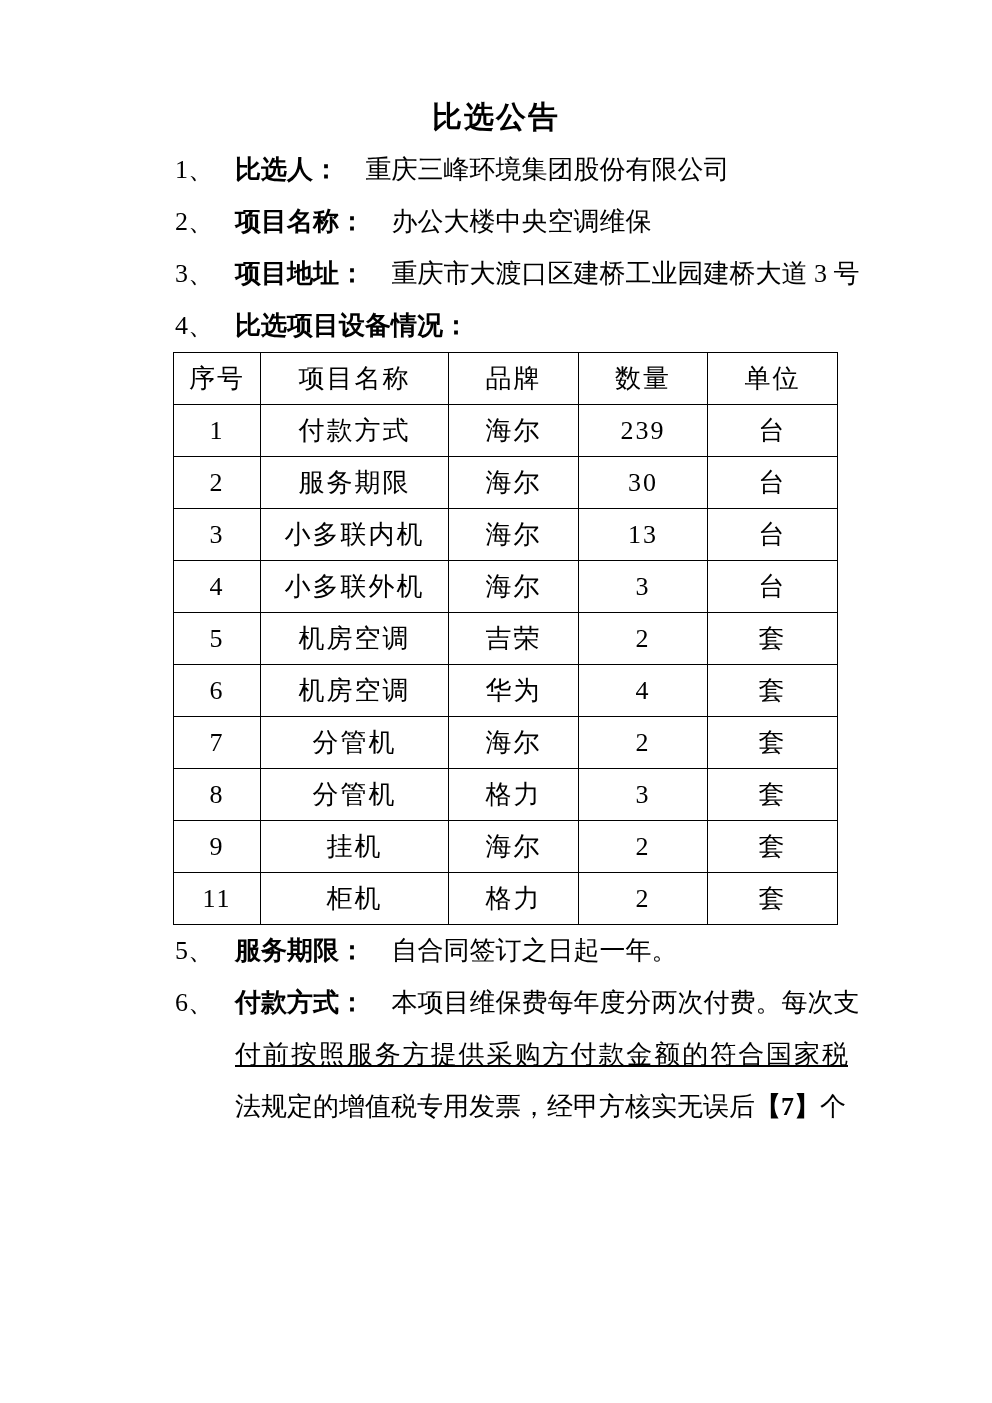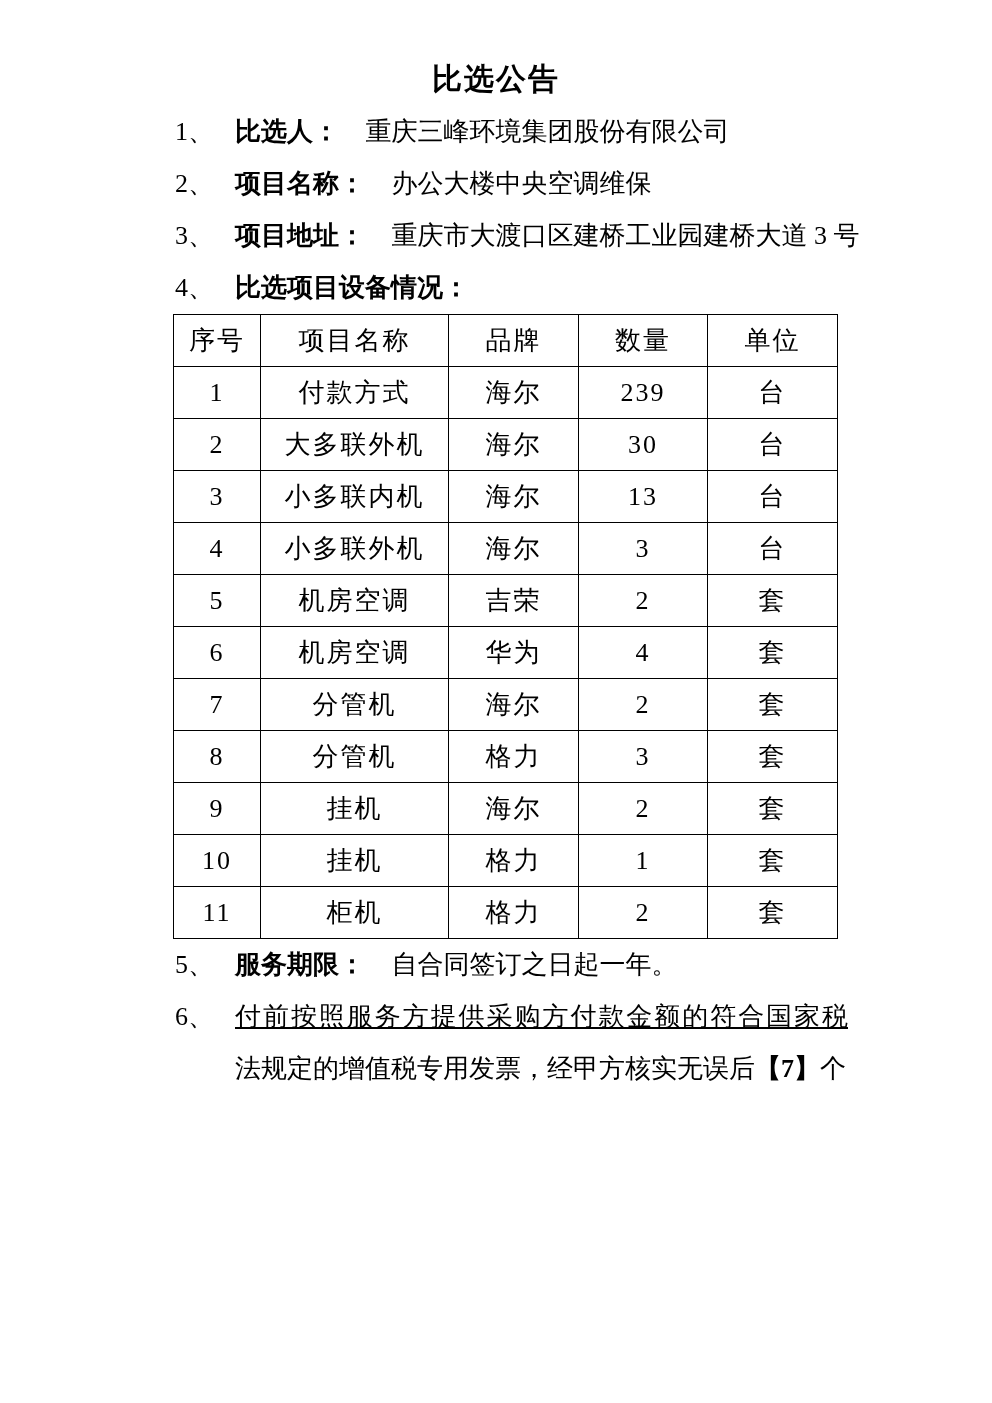--- a/index.html
+++ b/index.html
@@ -4,21 +4,21 @@
 <style>
   * { box-sizing: border-box; }
   html, body { margin: 0; padding: 0; }
   body {
     width: 992px; height: 1403px;
     background: #ffffff; color: #000000;
     font-family: "Liberation Serif", "DejaVu Serif", serif;
   }
   .page { position: relative; width: 992px; height: 1403px; overflow: hidden; background: #fff; }
   .doc-title {
-    margin: 0; padding-top: 56px;
+    margin: 0; padding-top: 94px;
     text-align: center;
     font-size: 30px; font-weight: bold; line-height: 46px;
     letter-spacing: 2px;
   }
   .content { margin: 4px 144px 0 175px; }
   .item {
     position: relative; padding-left: 60px;
     font-size: 26px; line-height: 52px; min-height: 52px;
     white-space: nowrap;
   }
@@ -98,21 +98,21 @@
       <tbody>
         <tr>
           <td>1</td>
           <td>付款方式</td>
           <td>海尔</td>
           <td>239</td>
           <td>台</td>
         </tr>
         <tr>
           <td>2</td>
-          <td>大多联外机</td>
+          <td>服务期限</td>
           <td>海尔</td>
           <td>30</td>
           <td>台</td>
         </tr>
         <tr>
           <td>3</td>
           <td>小多联内机</td>
           <td>海尔</td>
           <td>13</td>
           <td>台</td>
@@ -153,44 +153,41 @@
           <td>套</td>
         </tr>
         <tr>
           <td>9</td>
           <td>挂机</td>
           <td>海尔</td>
           <td>2</td>
           <td>套</td>
         </tr>
         <tr>
-          <td>10</td>
-          <td>挂机</td>
-          <td>格力</td>
-          <td>1</td>
-          <td>套</td>
-        </tr>
-        <tr>
           <td>11</td>
           <td>柜机</td>
           <td>格力</td>
           <td>2</td>
           <td>套</td>
         </tr>
       </tbody>
     </table>
 
     <div class="item">
       <span class="num">5、</span>
       <span class="label">服务期限：</span>
       <span class="value">自合同签订之日起一年。</span>
     </div>
 
     <div class="item">
       <span class="num">6、</span>
+      <div class="para-line">
+        <span class="label">付款方式：</span>
+        <span class="value">本项目维保费每年度分两次付费。每次支</span>
+      </div>
       <div class="para-line stretch">付前按照服务方提供采购方付款金额的符合国家税</div>
       <div class="para-line">
         <span>法规定的增值税专用发票，经甲方核实无误后</span><span class="hl">【7】</span><span>个</span>
       </div>
     </div>
 
   </div>
 </div>
 
 </body></html>

